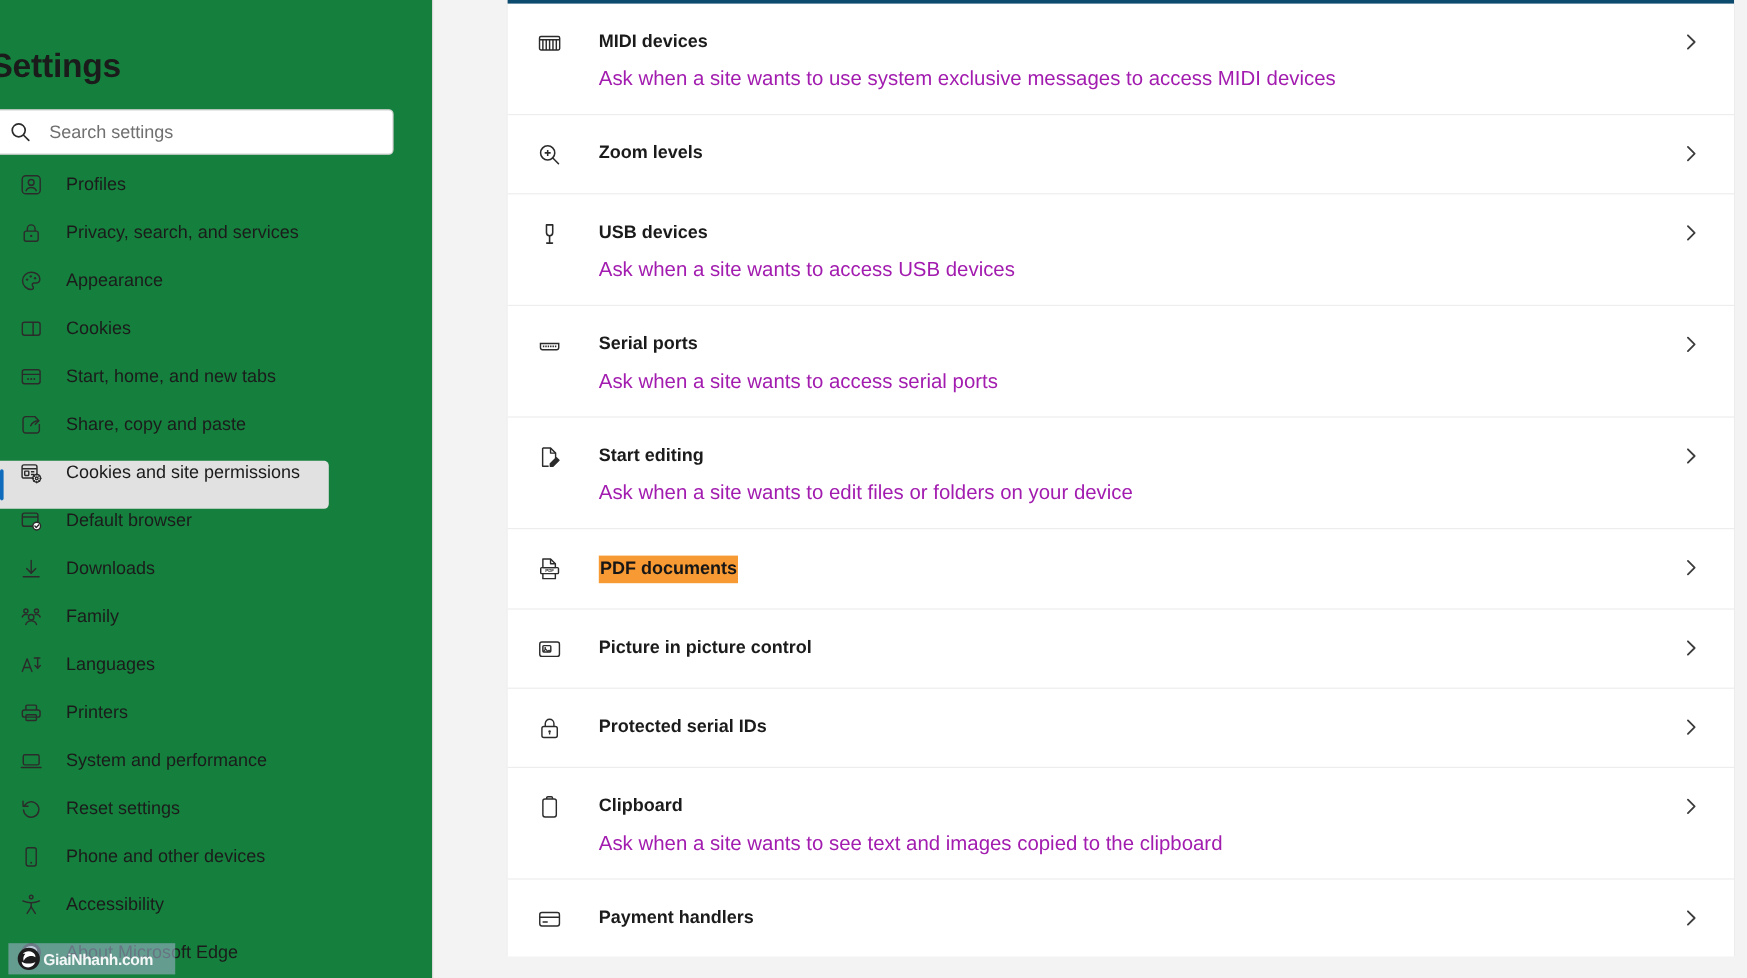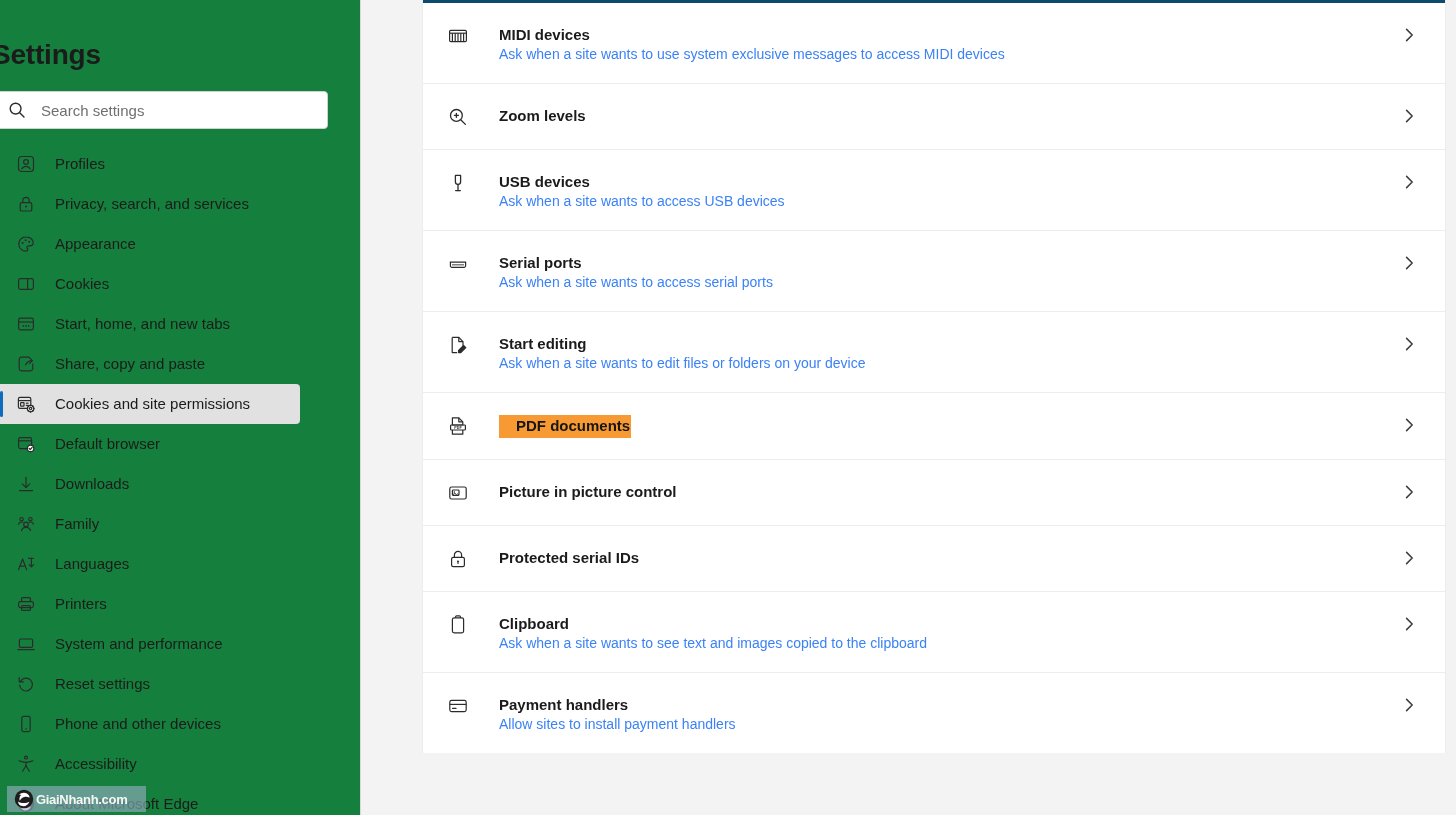--- a/index.html
+++ b/index.html
@@ -68,41 +68,41 @@
     width: 250px;
     height: 24px;
   }
   .search-input::placeholder { color: #707070; opacity: 1; }
 
   .nav { position: absolute; left: 0; top: 144px; width: 361px; }
 
   .nav-item {
     position: relative;
     display: flex;
-    align-items: center;
+    align-items: flex-start;
     height: 40px;
     padding-left: 8px;
     cursor: default;
     border-radius: 0 4px 4px 0;
   }
   .nav-item .nav-icon {
     width: 20px; height: 20px;
     flex: 0 0 20px;
     margin-left: 8px;
     display: block;
     color: #2b2b2b;
   }
   .nav-item .nav-label {
     margin-left: 19px;
     font-size: 15px;
     color: #1b1b1b;
     line-height: 20px;
     white-space: nowrap;
   }
-  .nav-item.selected { background: #e1e1e1; width: 300px; }
+  .nav-item.selected { background: #e1e1e1; width: 274px; }
   .nav-item.selected::before {
     content: "";
     position: absolute;
     left: 0; top: 7px;
     width: 3px; height: 26px;
     background: #0f6cbd;
     border-radius: 2px;
   }
   .nav-item.selected .nav-label { font-weight: 400; }
 
@@ -178,26 +178,27 @@
   .row-title {
     font-size: 15px;
     font-weight: 600;
     color: #1b1b1b;
     line-height: 20px;
     display: inline-block;
   }
   .row-title.highlight {
     background: #f89a33;
     color: #161616;
-    padding: 1px 1px 2px 17px;
+    padding: 1px 1px 2px 1px;
   }
   .row-desc {
-    font-size: 14px;
-    color: #3b82f6;
+    font-size: 17px;
+    color: #a21caf;
     line-height: 18px;
+    margin-top: 12px;
   }
 
   .chevron {
     width: 20px; height: 20px;
     flex: 0 0 20px;
     color: #3c3c3c;
     margin-top: 0px;
     align-self: flex-start;
     display: block;
   }
@@ -652,21 +653,20 @@
         <div class="row-inner">
           <span class="row-icon">
             <svg viewBox="0 0 22 22" width="22" height="22" fill="none" stroke="#2b2b2b" stroke-width="1.2">
               <rect x="2.8" y="5.4" width="16.4" height="11.2" rx="1.8"></rect>
               <line x1="2.8" y1="9.4" x2="19.2" y2="9.4"></line>
               <line x1="5.6" y1="13.4" x2="9" y2="13.4" stroke-linecap="round"></line>
             </svg>
           </span>
           <div class="row-texts">
             <div class="row-title">Payment handlers</div>
-            <div class="row-desc">Allow sites to install payment handlers</div>
           </div>
           <span class="chevron">
             <svg viewBox="0 0 20 20" width="20" height="20" fill="none" stroke="#3c3c3c" stroke-width="1.5" stroke-linecap="round" stroke-linejoin="round">
               <path d="M7.6 4.4L13.2 10l-5.6 5.6"></path>
             </svg>
           </span>
         </div>
       </div>
 
     </div>

